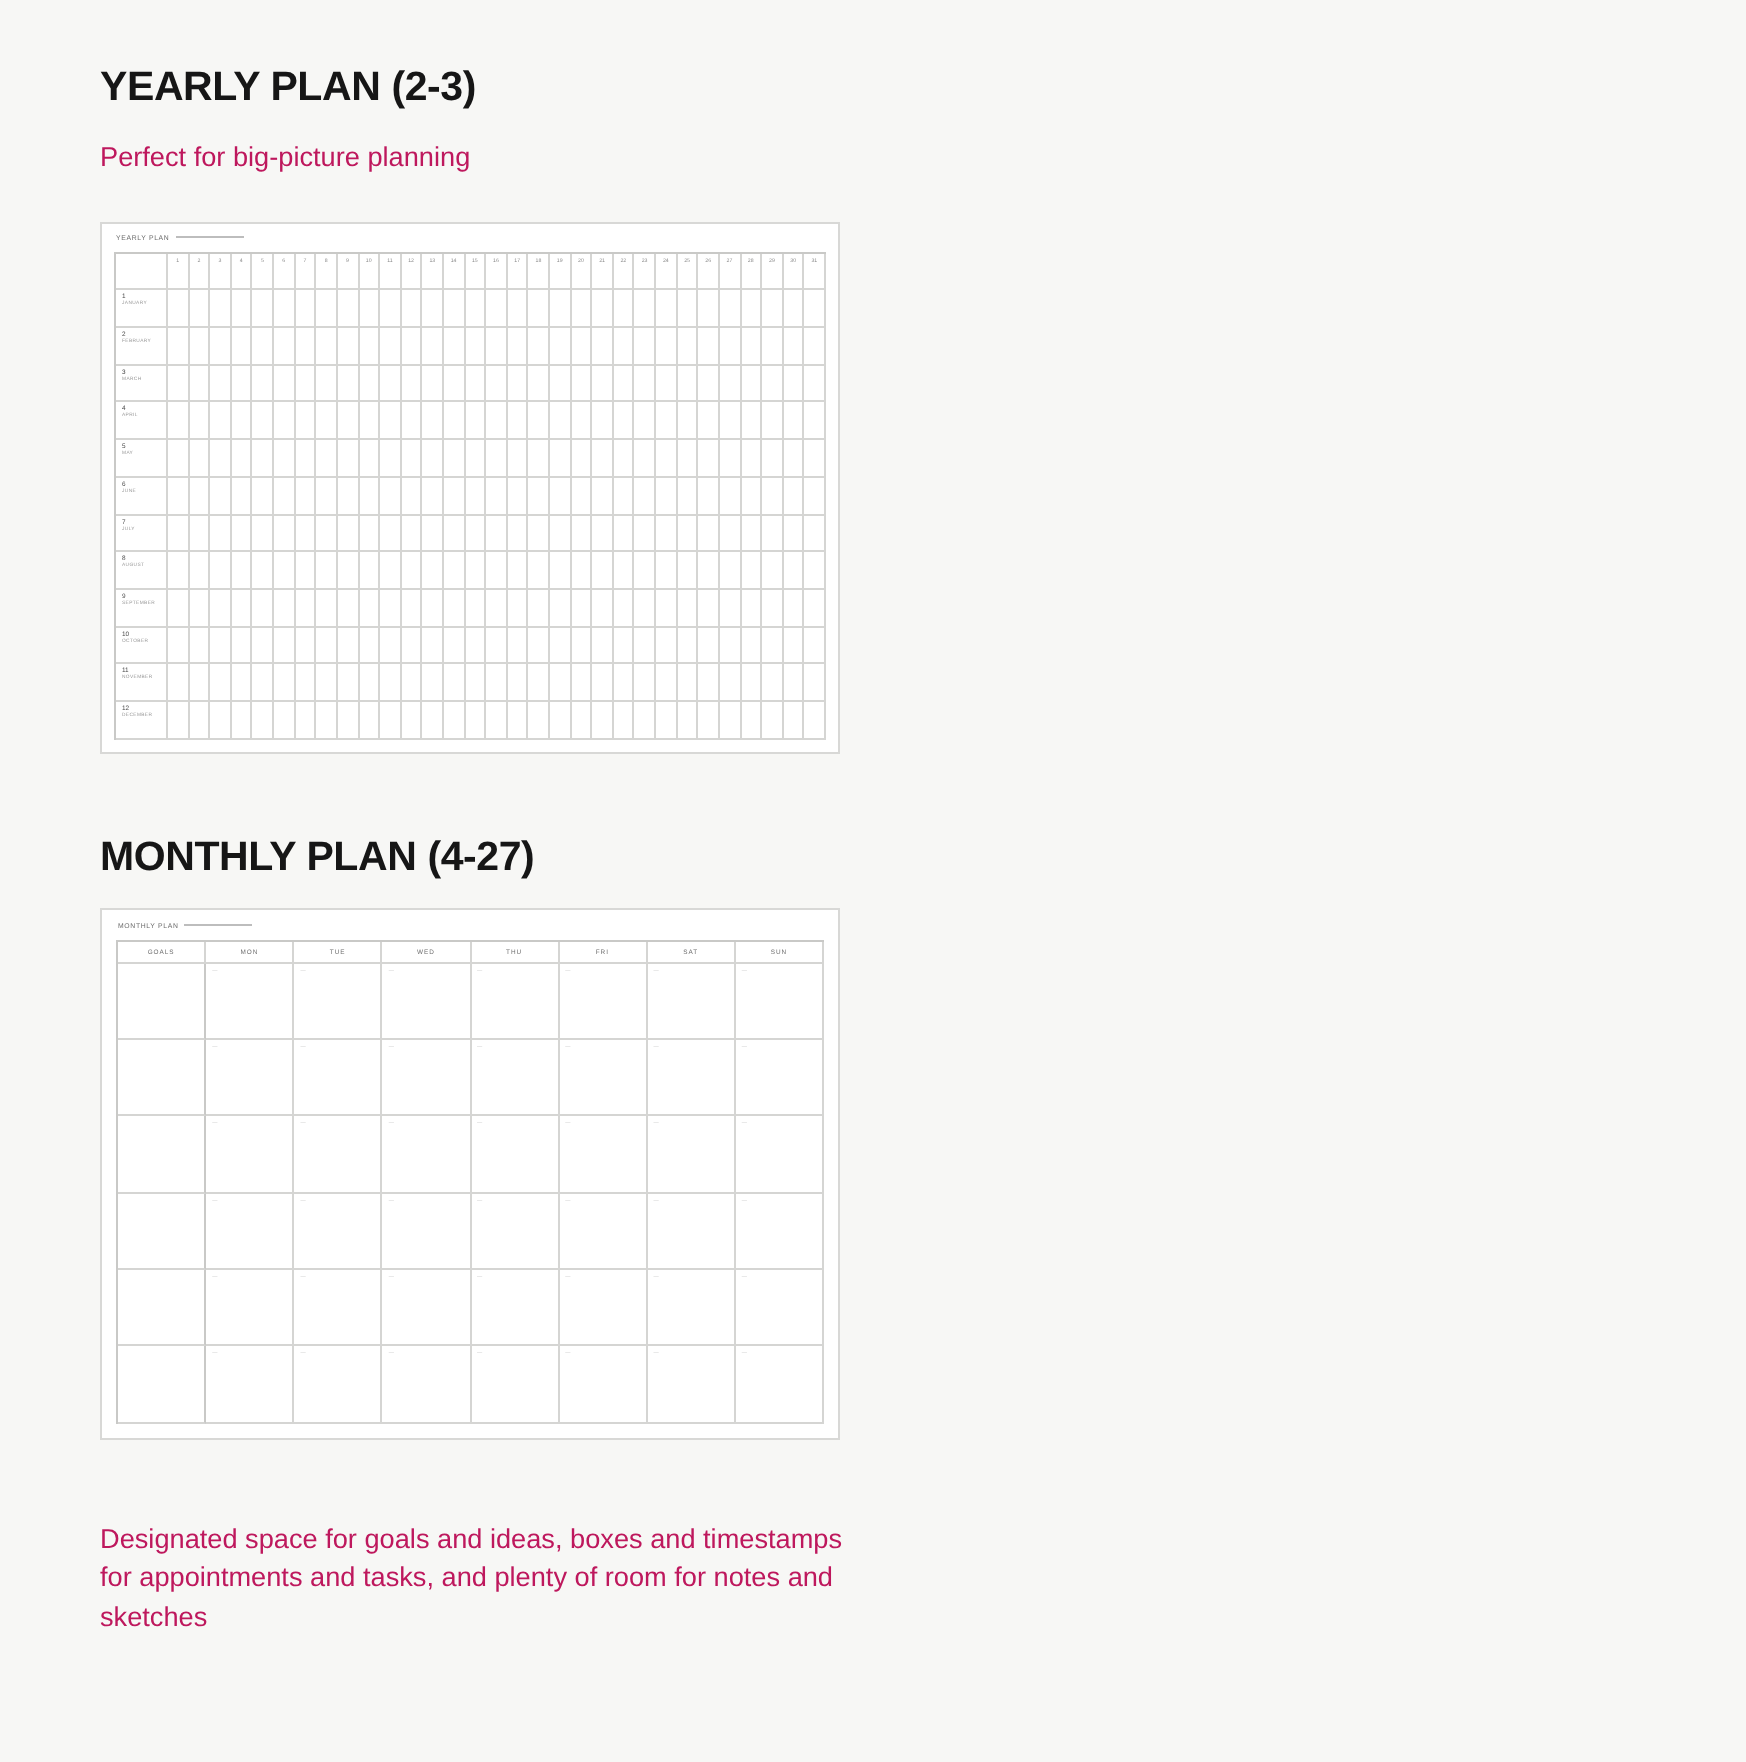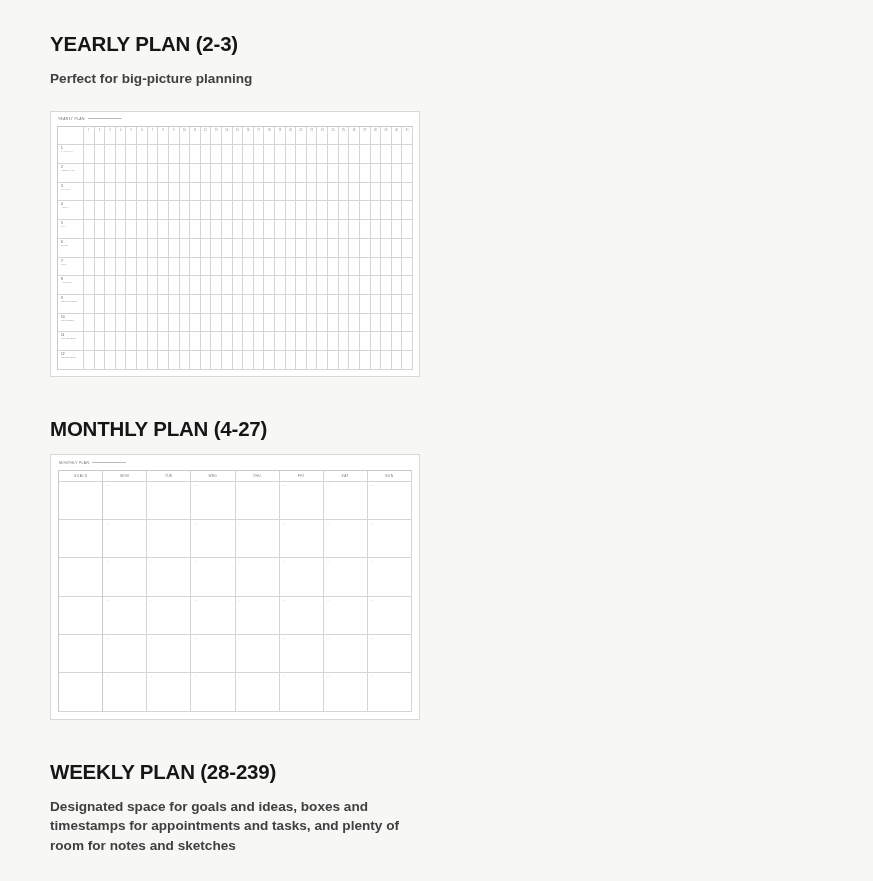--- a/index.html
+++ b/index.html
@@ -30,24 +30,23 @@
   .sect-title {
     font-size: 20.5px;
     font-weight: bold;
     letter-spacing: -0.2px;
     margin: 0 0 13px 0;
     color: #161616;
   }
   .sect-desc {
     font-size: 13.6px;
     line-height: 1.45;
-    color: #404040;
+    color: #be185d;
     margin: 0 0 22px 0;
     max-width: 372px;
-    font-weight: bold;
   }
   .preview {
     background: #fff;
     border: 1px solid #d8d8d6;
     position: relative;
     overflow: hidden;
   }
   .preview.yearly { width: 370px; height: 266px; }
   .preview.monthly { width: 370px; height: 266px; }
 
@@ -666,18 +665,17 @@
           <div class="daycell"></div>
           <div class="daycell"></div>
           <div class="daycell"></div>
           <div class="daycell"></div>
           <div class="daycell"></div>
         </div>
     </div>
   </div>
 
   <div class="cell left">
-    <h2 class="sect-title">WEEKLY PLAN (28-239)</h2>
     <p class="sect-desc">Designated space for goals and ideas, boxes and timestamps for appointments and tasks, and plenty of room for notes and sketches</p>
 
   </div>
 
 </div>
 
 </body></html>

